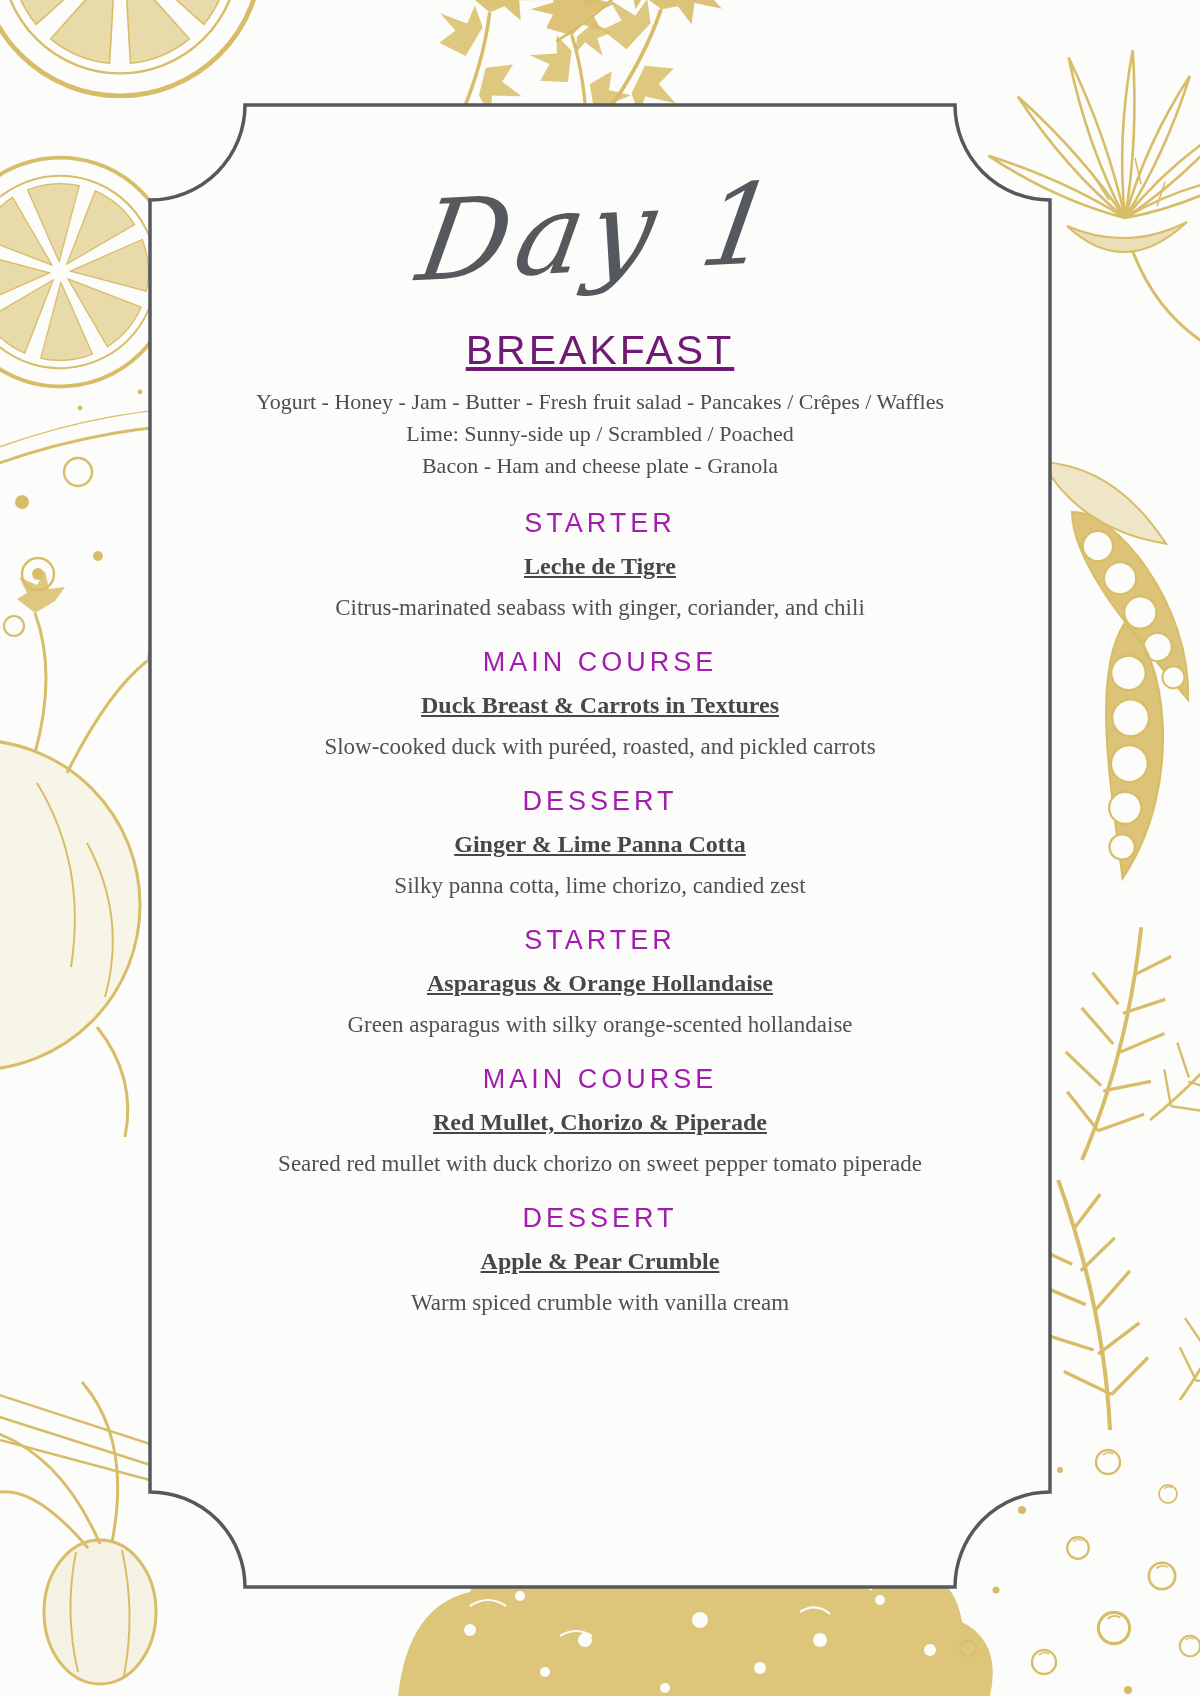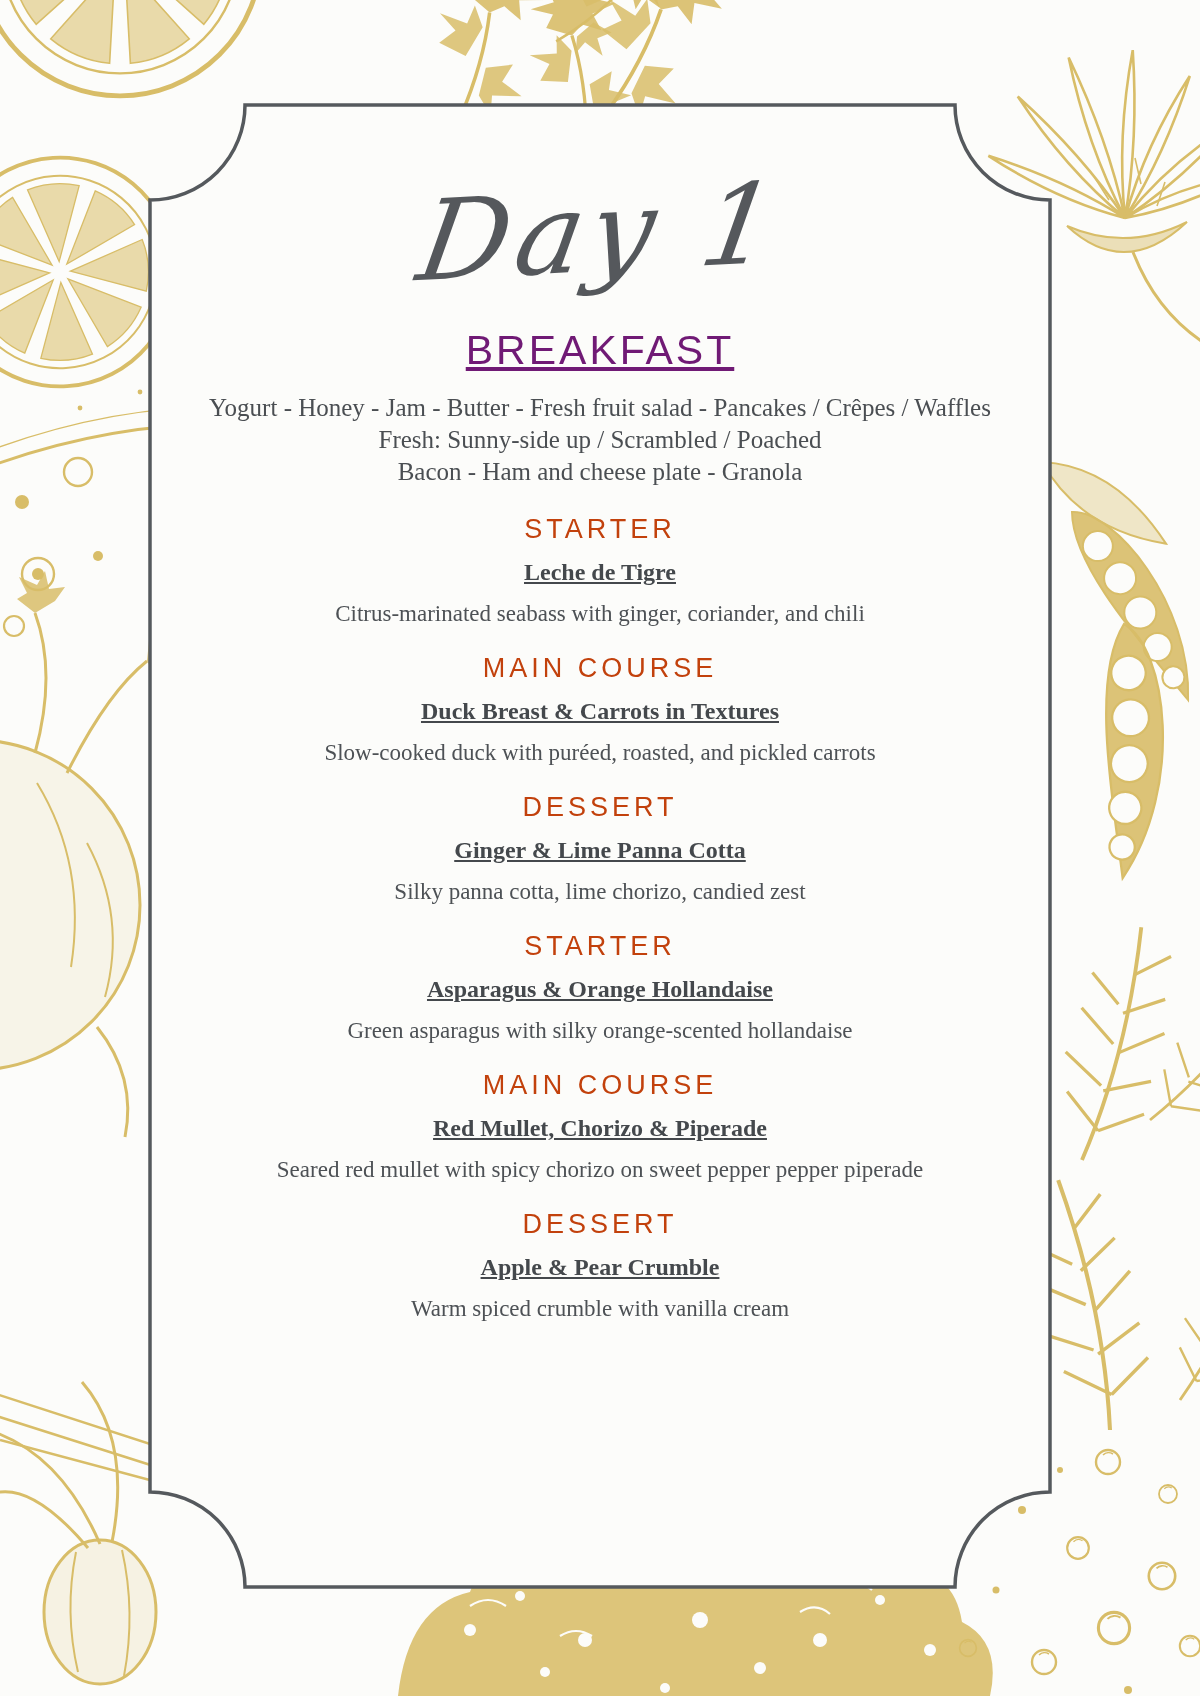--- a/index.html
+++ b/index.html
@@ -24,27 +24,27 @@
   .day-title span{
     font-family:"DejaVu Serif",serif;font-style:italic;font-weight:500;
     font-size:112px;color:#55585c;letter-spacing:6px;
     transform:skewX(-12deg) rotate(-3deg);display:inline-block;
   }
   .section-heading{
     font-size:41px;letter-spacing:3px;color:#701a75;font-weight:400;text-decoration:underline;
   }
   .bf-heading{margin-top:10px;}
   .bf-lines{
-    margin-top:18px;font-family:"Liberation Serif",serif;font-size:25px;
+    margin-top:12px;font-family:"Liberation Serif",serif;font-size:22px;
     line-height:32px;color:#4a4e52;
   }
   .lunch-heading{margin-top:58px;}
   .dinner-heading{margin-top:52px;}
   .course-label{
-    margin-top:26px;font-size:27px;letter-spacing:4px;color:#c2410c;font-weight:400;
+    margin-top:26px;font-size:27px;letter-spacing:4px;color:#a21caf;font-weight:400;
   }
   .dish{
     margin-top:14px;font-family:"Liberation Serif",serif;font-weight:bold;
     font-size:24px;color:#44484c;text-decoration:underline;
   }
   .desc{
     margin-top:15px;font-family:"Liberation Serif",serif;font-size:23px;color:#4d5155;
   }
 </style>
 </head>
@@ -215,21 +215,21 @@
 
   <div class="content">
 
     <div class="day-title">
       <span>Day 1</span>
     </div>
 
     <div class="section-heading bf-heading">BREAKFAST</div>
     <div class="bf-lines">
       <div>Yogurt - Honey - Jam - Butter - Fresh fruit salad - Pancakes / Crêpes / Waffles</div>
-      <div>Fresh: Sunny-side up / Scrambled / Poached</div>
+      <div>Lime: Sunny-side up / Scrambled / Poached</div>
       <div>Bacon - Ham and cheese plate - Granola</div>
     </div>
 
 
     <div class="course">
       <div class="course-label">STARTER</div>
       <div class="dish">Leche de Tigre</div>
       <div class="desc">Citrus-marinated seabass with ginger, coriander, and chili</div>
     </div>
     <div class="course">
@@ -245,21 +245,21 @@
 
 
     <div class="course">
       <div class="course-label">STARTER</div>
       <div class="dish">Asparagus &amp; Orange Hollandaise</div>
       <div class="desc">Green asparagus with silky orange-scented hollandaise</div>
     </div>
     <div class="course">
       <div class="course-label">MAIN COURSE</div>
       <div class="dish">Red Mullet, Chorizo &amp; Piperade</div>
-      <div class="desc">Seared red mullet with spicy chorizo on sweet pepper pepper piperade</div>
+      <div class="desc">Seared red mullet with duck chorizo on sweet pepper tomato piperade</div>
     </div>
     <div class="course">
       <div class="course-label">DESSERT</div>
       <div class="dish">Apple &amp; Pear Crumble</div>
       <div class="desc">Warm spiced crumble with vanilla cream</div>
     </div>
 
   </div>
 </div>
 

